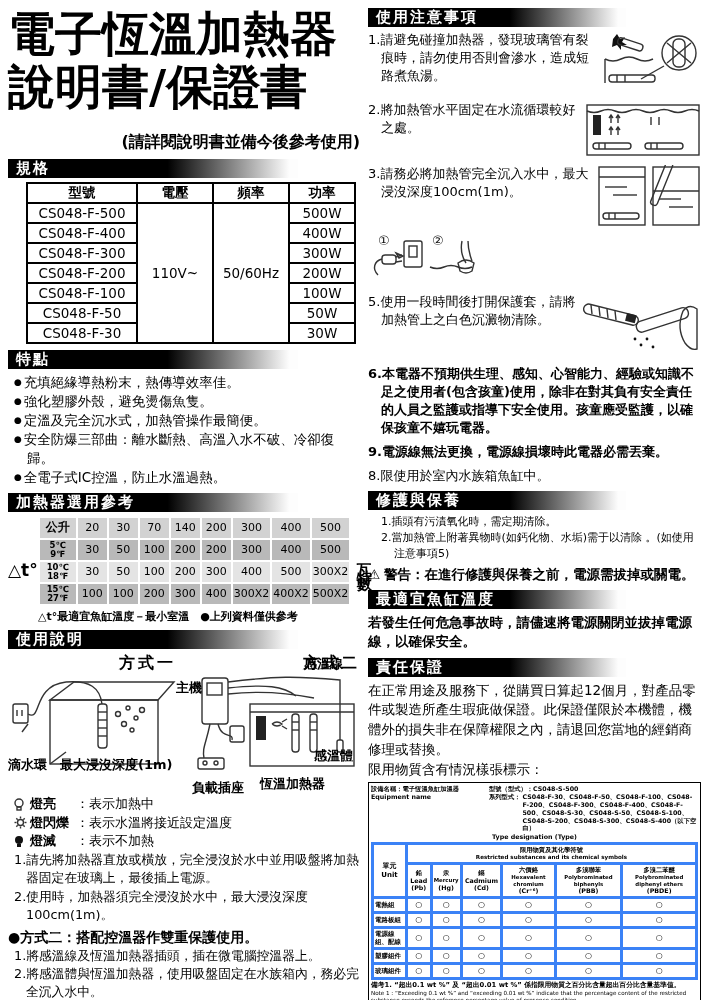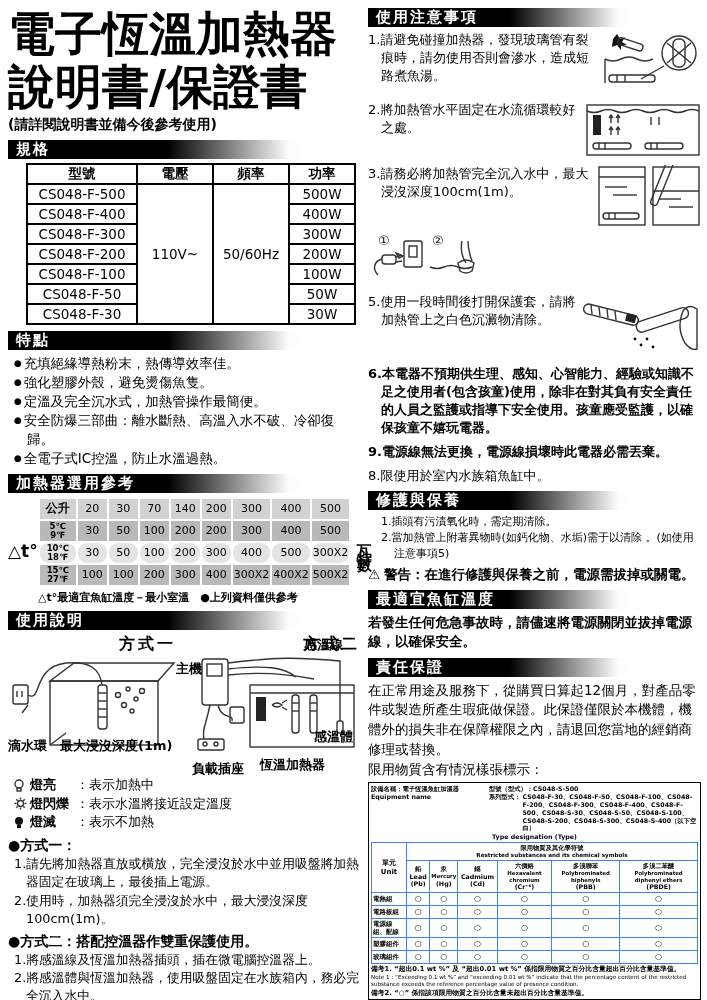--- a/index.html
+++ b/index.html
@@ -8,21 +8,21 @@
   .col-left{width:352px;flex:none;}
   .col-right{width:333px;flex:none;}
   
   .bar{background:linear-gradient(90deg,#000 0%,#000 55%,#fdfdfd 97%);color:#fff;font-weight:bold;
        font-size:15px;line-height:19px;padding:0 0 0 8px;margin:6px 0 4px 0;letter-spacing:2px;}
   .col-left .bar{width:282px;}
   .col-right .bar{width:250px;}
   
   .title1{font-size:47px;font-weight:900;letter-spacing:0px;line-height:1.12;white-space:nowrap;}
   .title2{font-size:47px;font-weight:900;line-height:1.1;white-space:nowrap;}
-  .title3{font-size:14px;font-weight:900;margin-top:4px;white-space:nowrap;}
+  .title3{font-size:16px;font-weight:900;margin-top:20px;white-space:nowrap;text-align:right;}
   
   table.spec{border-collapse:collapse;margin:4px 0 2px 18px;}
   table.spec th,table.spec td{border:2px solid #000;font-size:13.5px;padding:0 4px;height:18px;text-align:center;}
   table.spec th{font-weight:bold;}
   table.spec td.spec-model{width:100px;}
   table.spec td.spec-span{width:66px;}
   table.spec td.spec-power{width:56px;}
   table.spec th:nth-child(1){width:100px} table.spec th:nth-child(2),table.spec th:nth-child(3){width:66px}
   table.spec th:nth-child(4){width:56px}
   
@@ -31,21 +31,21 @@
   .feat .fi::before{content:"●";font-size:9px;vertical-align:2px;margin-right:2px;}
   
   .sel-wrap{display:flex;align-items:center;margin-top:4px;}
   .sel-delta{width:32px;font-weight:bold;font-size:17px;text-align:center;align-self:flex-end;margin-bottom:26px;}
   table.sel{border-collapse:separate;border-spacing:2px 2px;}
   table.sel td{font-size:11px;text-align:center;height:20px;min-width:27px;padding:0 1px;}
   table.sel td.lbl{font-weight:bold;font-size:12px;min-width:34px;}
   table.sel td.lbl small{font-size:8.5px;font-weight:bold;display:block;line-height:1.05;}
   .sel-r0 td{background:#d2d2d2;}
   .sel-r1 td{background:#b9b9b9;}
-  .sel-r2 td{background:#e4e4e4;border-radius:9px;}
+  .sel-r2 td{background:#e4e4e4;}
   .sel-r3 td{background:#b9b9b9;}
   .sel-watt{writing-mode:vertical-rl;font-weight:bold;font-size:15px;letter-spacing:6px;margin-left:3px;}
   .sel-note{font-size:11px;font-weight:bold;margin:3px 0 0 30px;}
   
   .diagrams{display:flex;margin-top:2px;}
   .dg{position:relative;}
   .dg1{width:168px;height:132px;}
   .dg2{width:184px;height:140px;}
   .dg-title{font-weight:bold;font-size:16px;text-align:right;letter-spacing:3px;}
   .dg-label{position:absolute;font-size:13px;font-weight:bold;white-space:nowrap;}
@@ -71,21 +71,21 @@
   
   .rohs-box{border:1.5px solid #000;font-size:6.3px;line-height:1.25;padding:2px;}
   .rohs-head{display:flex;}
   .rohs-head .lft{width:118px;flex:none;font-weight:bold;}
   .rohs-head .lft .en{font-weight:bold;}
   .rohs-head .rgt{flex:1;font-weight:bold;}
   .rohs-series{display:flex;}
   .rohs-series .sl{flex:none;margin-right:2px;}
   .rohs-caption{text-align:center;font-weight:bold;margin:1px 0;}
   table.rohs{border-collapse:collapse;width:100%;}
-  table.rohs th,table.rohs td{border:1px solid #3b82f6;text-align:center;padding:1px;font-weight:bold;}
+  table.rohs th,table.rohs td{border:3px solid #3b82f6;text-align:center;padding:1px;font-weight:bold;}
   table.rohs td.unitcell{font-weight:bold;font-size:7px;}
   table.rohs td.rlab{text-align:left;font-size:6.5px;}
   table.rohs td.circ{font-size:8px;font-weight:normal;}
   .rohs-notes{margin-top:1px;}
   .rohs-notes .nz{font-weight:bold;font-size:6.8px;}
   .rohs-notes .ne{font-size:5.6px;margin-bottom:1px;}
   svg{display:block;}
   .figline{stroke:#333;fill:none;stroke-width:1.4;}
 </style>
 </head>
@@ -313,21 +313,20 @@
             <svg width="10" height="13" viewBox="0 0 10 13">
               <circle cx="5" cy="5" r="4" fill="#111"></circle>
               <rect x="3" y="9" width="4" height="3" fill="#111"></rect>
             </svg>
           </span>
         <span class="llb">燈滅</span>
         <span>：表示不加熱</span>
       </div>
     </div>
 
-    <div class="mh">●方式一：</div>
     <div class="mi">1.請先將加熱器直放或橫放，完全浸沒於水中並用吸盤將加熱器固定在玻璃上，最後插上電源。</div>
     <div class="mi">2.使用時，加熱器須完全浸沒於水中，最大浸沒深度100cm(1m)。</div>
     <div class="mh">●方式二：搭配控溫器作雙重保護使用。</div>
     <div class="mi">1.將感溫線及恆溫加熱器插頭，插在微電腦控溫器上。</div>
     <div class="mi">2.將感溫體與恆溫加熱器，使用吸盤固定在水族箱內，務必完全沉入水中。</div>
 
   </div>
 
   <div class="col-right">
     <div class="bar" style="margin-top:0">使用注意事項</div>

